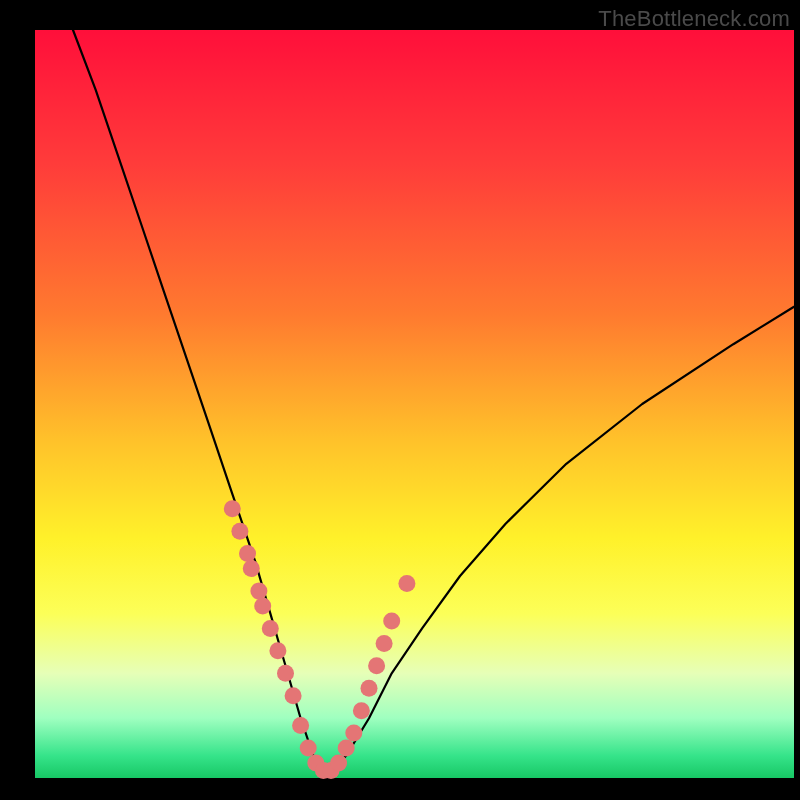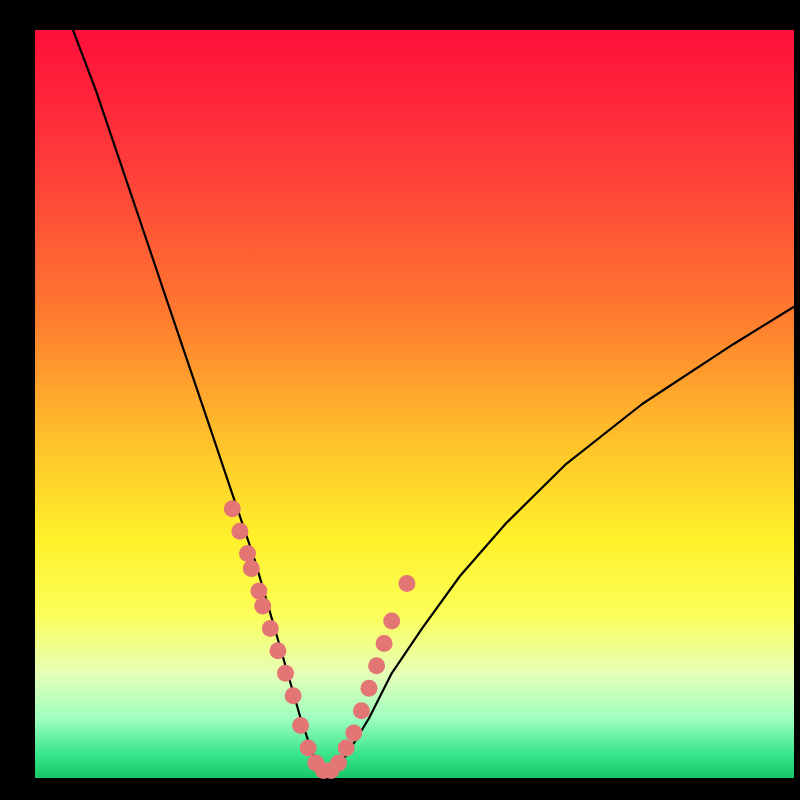--- a/index.html
+++ b/index.html
@@ -31,20 +31,21 @@
     display: block;
     position: absolute;
     left: 0;
     top: 0;
   }
 </style>
 </head>
 <body>
 
 <div class="frame">
+  <div class="watermark">TheBottleneck.com</div>
 
   <svg id="chart-svg" width="800" height="800" viewBox="0 0 800 800">
     <defs>
       <linearGradient id="bg-grad" x1="0" y1="0" x2="0" y2="1">
           <stop offset="0%" stop-color="#ff0f3a"></stop>
           <stop offset="18%" stop-color="#ff3c3a"></stop>
           <stop offset="38%" stop-color="#ff7a2f"></stop>
           <stop offset="55.00000000000001%" stop-color="#ffc22a"></stop>
           <stop offset="68%" stop-color="#fff12a"></stop>
           <stop offset="78%" stop-color="#fcff58"></stop>

